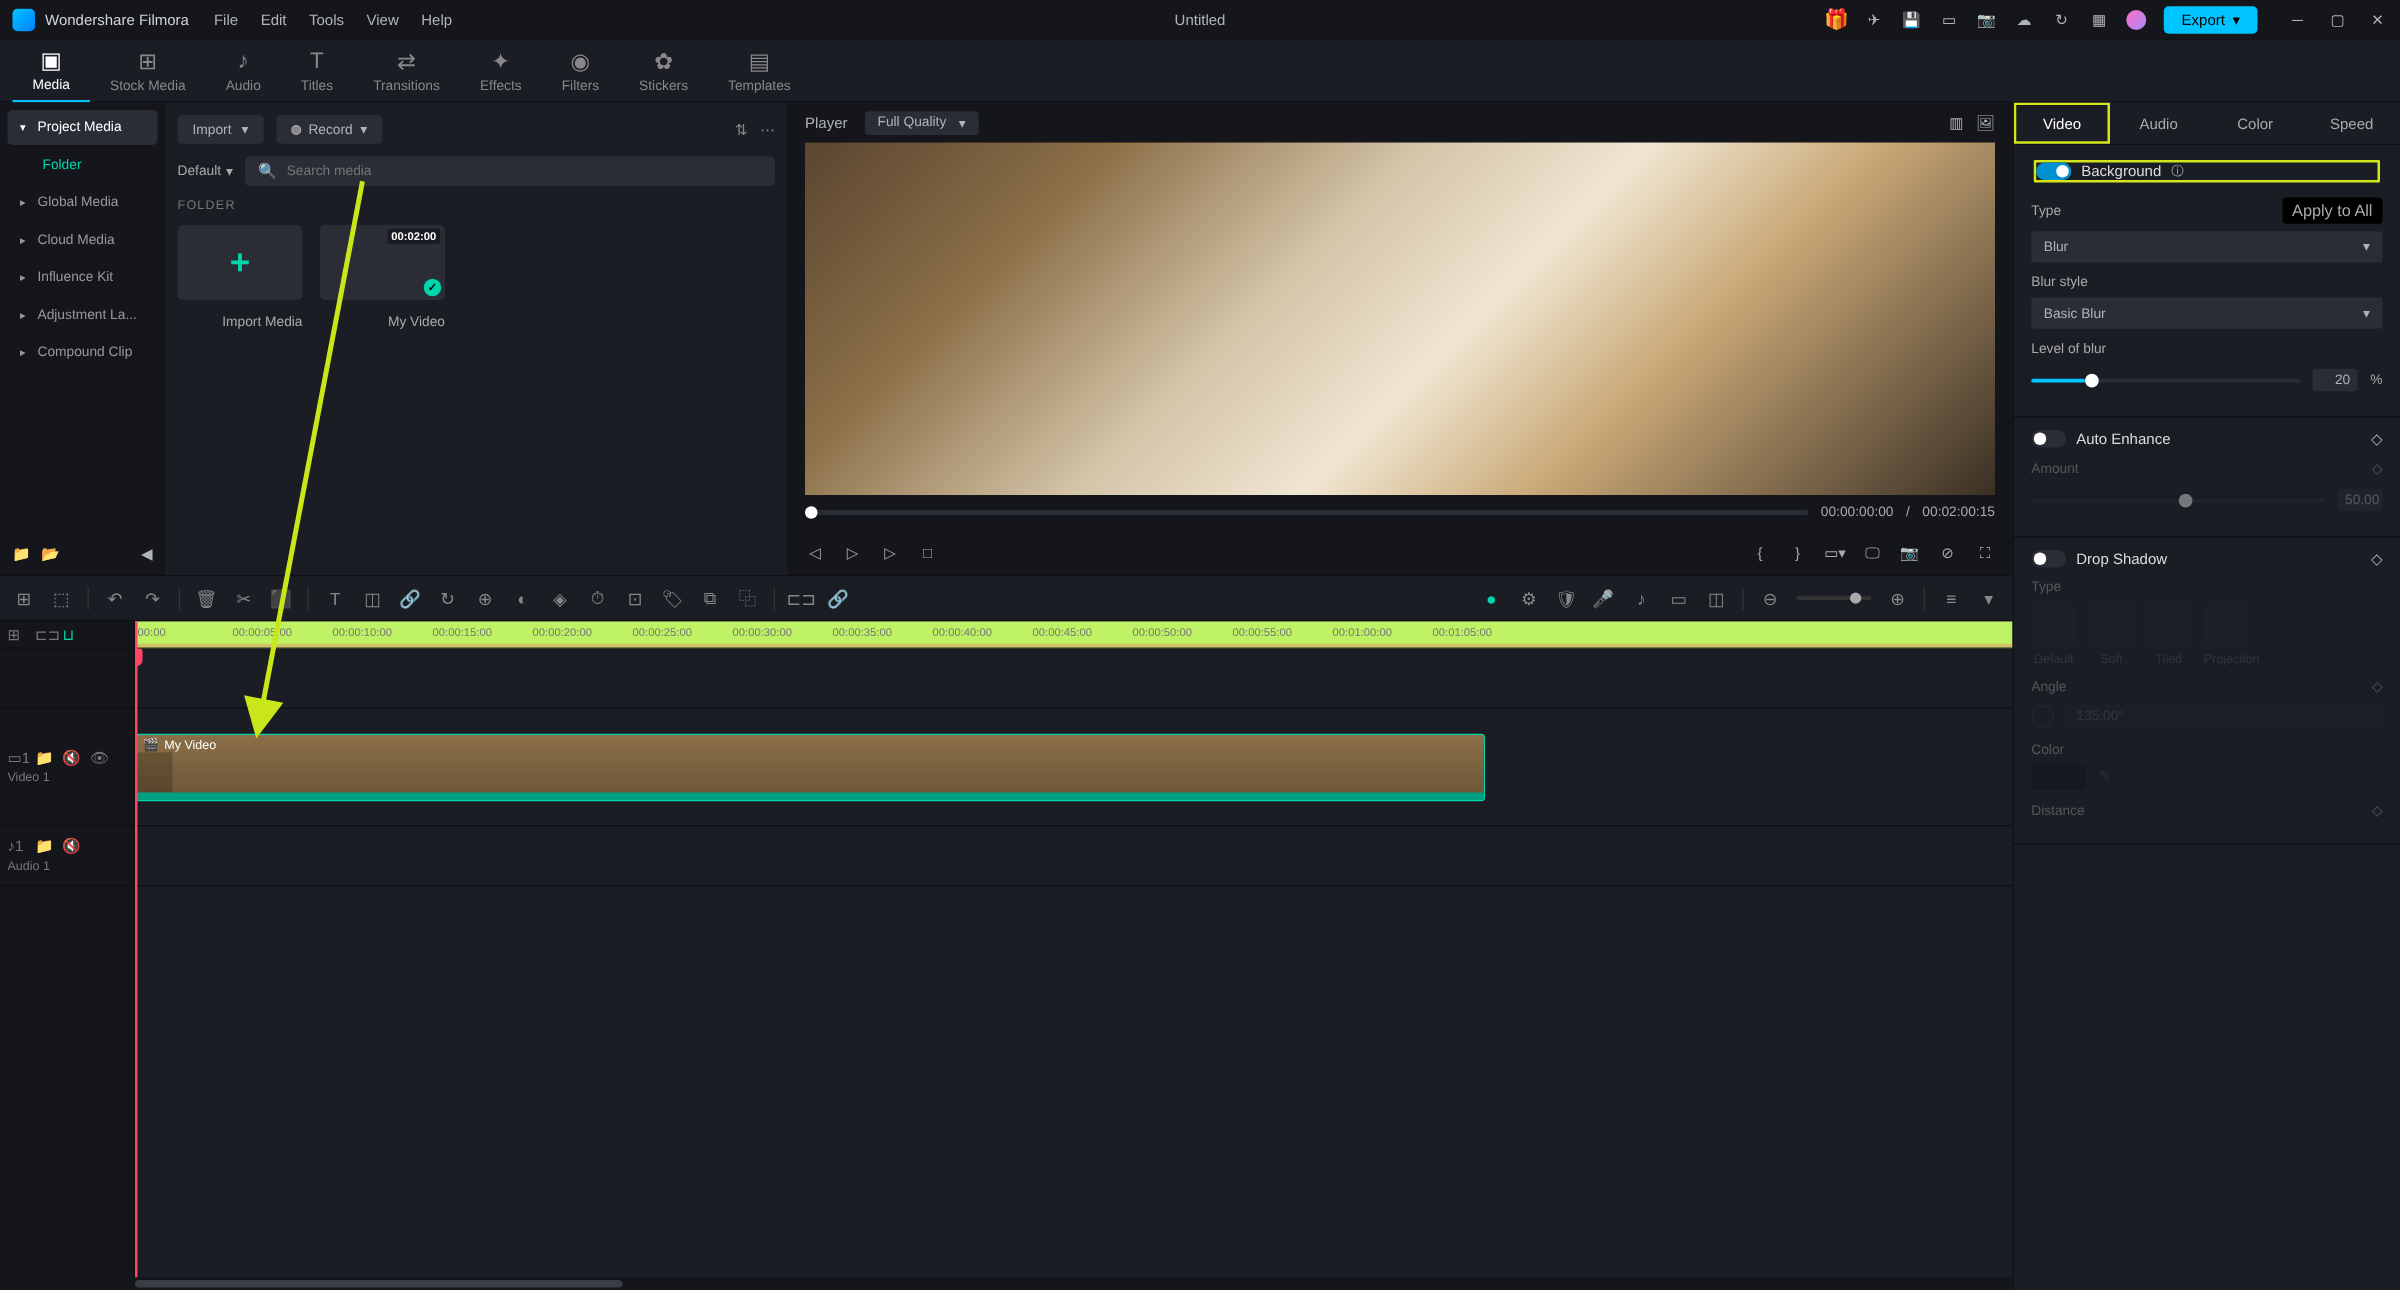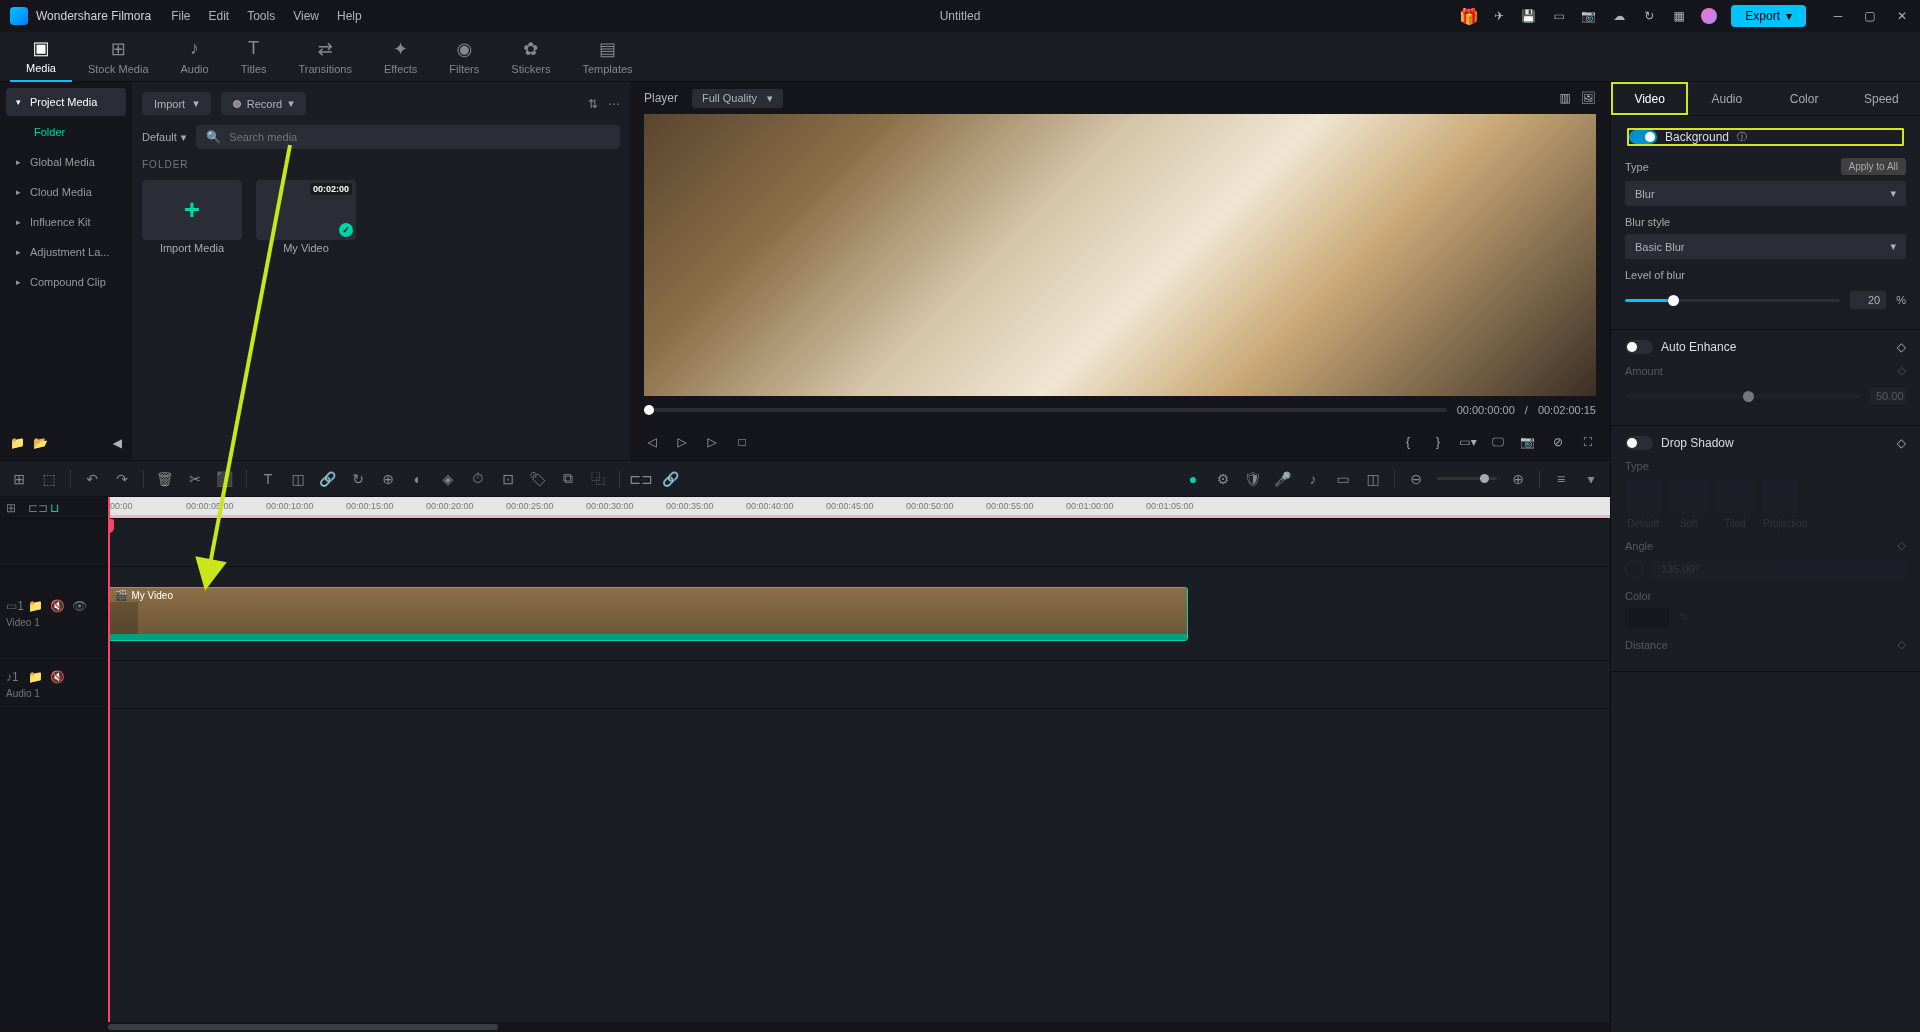--- a/index.html
+++ b/index.html
@@ -47,21 +47,21 @@
 .media-toolbar .spacer { flex: 1; }
 .media-search-row { display: flex; align-items: center; gap: 10px; margin-bottom: 10px; }
 .media-search-row .default-dd { font-size: 11px; color: #aaa; cursor:pointer; display:flex; align-items:center; gap:4px;}
 .media-search-row .search-box { flex: 1; background: #2a2d36; border-radius: 4px; padding: 5px 10px; display: flex; align-items: center; gap: 8px; }
 .media-search-row input { background: transparent; border: none; outline: none; color: #ccc; font-size: 11px; flex: 1; }
 .folder-label { font-size: 10px; color: #777; letter-spacing: 1px; margin-bottom: 10px; }
 .media-grid { display: flex; gap: 14px; }
 .media-item { width: 100px; }
 .media-item .thumb { width: 100px; height: 60px; background: #2a2d36; border-radius: 4px; display: flex; align-items: center; justify-content: center; position: relative; font-weight: bold; }
 .media-item .plus { color: #00d4aa; font-size: 28px; }
-.media-item .label { font-size: 11px; color: #aaa; margin-top: 2px; text-align: center; }
+.media-item .label { font-size: 11px; color: #aaa; margin-top: 12px; text-align: right; }
 .vid-thumb { background: linear-gradient(135deg, #8b6f47, #c9a876, #d4b896); position:relative;}
 .vid-thumb .duration { position: absolute; top: 3px; right: 4px; font-size: 9px; color: #fff; background: rgba(0,0,0,0.4); padding: 1px 3px; border-radius: 2px; }
 .vid-thumb .check { position: absolute; bottom: 3px; right: 3px; width: 14px; height: 14px; background: #00d4aa; border-radius: 50%; display: flex; align-items: center; justify-content: center; font-size: 9px; color: #000; }
 
 
 .player-panel { height: 378px; background: #14161c; display: flex; flex-direction: column; text-align: right; }
 .player-header { height: 32px; display: flex; align-items: center; padding: 0 14px; gap: 14px; }
 .player-header .quality-dd { background: #2a2d36; padding: 3px 10px; border-radius: 3px; font-size: 11px; display: flex; align-items: center; gap: 10px; cursor: pointer; }
 .player-header .right-icons { margin-left: auto; display: flex; gap: 10px; }
 .player-viewport { flex: 1; background: #000; margin: 0 14px; display: flex; align-items: center; justify-content: center; position: relative; }
@@ -84,21 +84,21 @@
 .timeline-body { flex: 1; display: flex; position: relative; }
 .tl-headers { width: 108px; background: #14161c; border-right: 1px solid #0d0f14; }
 .tl-ruler-head { height: 22px; display: flex; align-items: center; padding: 0 6px; gap: 8px; border-bottom: 1px solid #0d0f14; }
 .tl-ruler-head .rh-icon { width: 14px; height: 14px; color: #777; cursor:pointer;}
 .tl-track-head { height: 48px; display: flex; align-items: center; padding: 0 6px; gap: 8px; border-bottom: 1px solid #0d0f14; flex-direction:row;}
 .tl-track-head.tall { height: 94px; flex-direction:column; align-items:flex-start; justify-content:center; gap:4px;}
 .tl-track-head .th-row { display:flex; gap:8px; align-items:center;}
 .tl-track-head .th-icon { width: 14px; height: 14px; color: #777; cursor:pointer; font-size:12px;}
 .tl-track-head .th-label { font-size: 10px; color: #777; }
 .tl-tracks { flex: 1; overflow: hidden; position: relative; }
-.tl-ruler { height: 22px; background: #e5e5e5; border-bottom: 1px solid #0d0f14; position: relative; display: flex; }
+.tl-ruler { height: 22px; background: #bef264; border-bottom: 1px solid #0d0f14; position: relative; display: flex; }
 .ruler-tick { position: absolute; font-size: 9px; color: #777; top: 4px; }
 .ruler-pink { position:absolute; bottom:0; left:0; right:0; height:3px; background: rgba(255,80,120,0.3);}
 .tl-track { height: 48px; border-bottom: 1px solid #0d0f14; position: relative; }
 .tl-track.tall { height: 94px; }
 .video-clip { position: absolute; left: 0; top: 20px; height: 54px; width: 1080px; background: linear-gradient(to bottom, #8b6f47, #6b5437); border: 1px solid #00d4aa; border-radius: 3px; overflow: hidden; display:flex;}
 .video-clip .clip-label { position: absolute; top: 2px; left: 6px; font-size: 10px; color: #fff; z-index:2; display:flex; align-items:center; gap:4px;}
 .video-clip .clip-frames { display:flex; height:32px; margin-top:14px;}
 .video-clip .clip-frame { flex:1; background: linear-gradient(135deg, #8b6f47, #d4b896, #a08050); border-right:1px solid rgba(0,0,0,0.2);}
 .video-clip .audio-wave { position:absolute; bottom:0; left:0; right:0; height:6px; background: #00a080;}
 .playhead { position: absolute; left: 0; top: 0; bottom: 0; width: 2px; background: #ff4466; z-index:5;}
@@ -118,21 +118,21 @@
 .prop-section { padding: 10px 14px; border-bottom: 1px solid #0d0f14; }
 .prop-section-header { display: flex; align-items: center; gap: 8px; margin-bottom: 10px; }
 .prop-section-header.hilite { outline: 2px solid #d4e61a; outline-offset: -4px; padding: 4px; border-radius: 3px; }
 .toggle { width: 28px; height: 14px; background: #2a2d36; border-radius: 7px; position: relative; cursor: pointer; }
 .toggle.on { background: #0090d0; }
 .toggle .knob { position: absolute; width: 10px; height: 10px; background: #fff; border-radius: 50%; top: 2px; left: 2px; }
 .toggle.on .knob { left: 16px; }
 .prop-label { font-size: 12px; color: #ddd; }
 .prop-field { margin-bottom: 10px; }
 .prop-field-label { font-size: 11px; color: #aaa; margin-bottom: 6px; display:flex; justify-content:space-between; align-items:center;}
-.prop-field-label .apply-all { background: #404040; padding: 3px 8px; border-radius: 3px; font-size: 10px; cursor: pointer; text-align: center; }
+.prop-field-label .apply-all { background: #000000; padding: 3px 8px; border-radius: 3px; font-size: 13px; cursor: pointer; text-align: center; }
 .prop-select { background: #2a2d36; padding: 6px 10px; border-radius: 3px; font-size: 11px; display: flex; justify-content: space-between; align-items: center; cursor: pointer; }
 .blur-levels { display: flex; gap: 10px; }
 .blur-level { text-align: center; cursor: pointer; }
 .blur-swatch { width: 44px; height: 44px; background: #2a2d36; border-radius: 4px; margin-bottom: 4px; }
 .blur-level.active .blur-swatch { outline: 2px solid #00c4ff; }
 .blur-pct { font-size: 10px; color: #aaa; }
 .slider-row { display: flex; align-items: center; gap: 10px; margin-top: 10px; }
 .slider-track { flex: 1; height: 3px; background: #2a2d36; border-radius: 2px; position: relative; }
 .slider-fill { position: absolute; left: 0; height: 100%; background: #00c4ff; border-radius: 2px; }
 .slider-handle { position: absolute; top: -4px; width: 11px; height: 11px; background: #fff; border-radius: 50%; }

